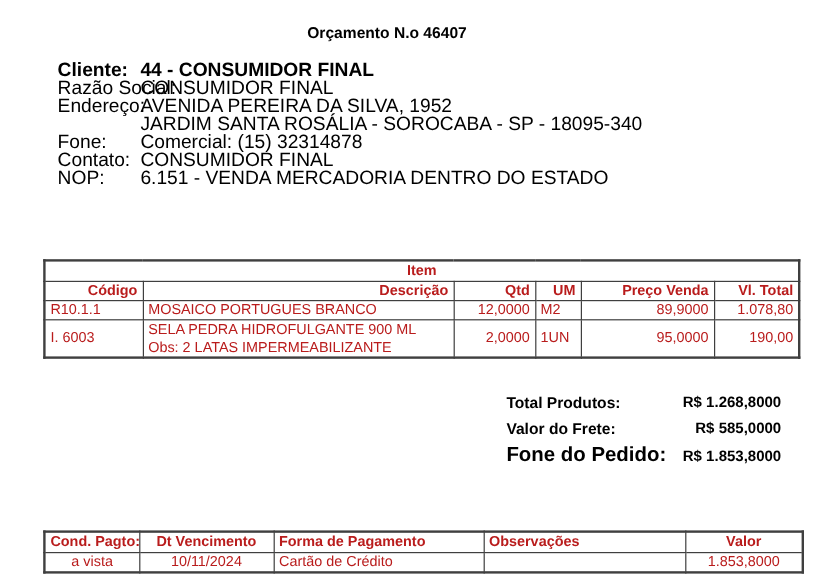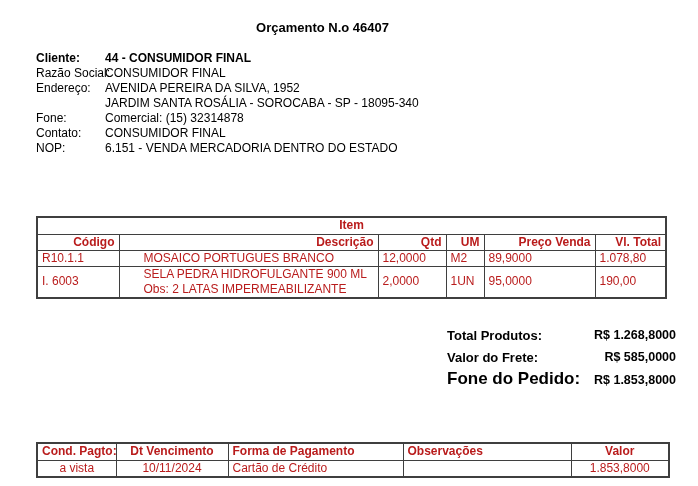--- a/index.html
+++ b/index.html
@@ -6,48 +6,48 @@
   html,body { background:#ffffff; }
   body {
     width:698px; height:486px; position:relative; overflow:hidden;
     font-family:"Liberation Sans", sans-serif; color:#000000;
   }
   .title {
     position:absolute; top:20px; left:0; width:645px;
     text-align:center; font-size:13px; font-weight:bold;
   }
   
-  .client { position:absolute; left:36px; top:51px; font-size:12px; }
+  .client { position:absolute; left:48px; top:51px; font-size:16px; }
   .crow { display:flex; height:15px; line-height:15px; white-space:nowrap; }
   .clabel { width:69px; flex:0 0 69px; }
   .cvalue { white-space:pre; }
   .crow.bold { font-weight:bold; }
   .cnpj-val { display:inline-block; width:182px; }
   .cextra { white-space:pre; }
   
   table { border-collapse:collapse; table-layout:fixed; font-size:12px; color:#b91c1c; }
   .items, .payment { position:absolute; left:36px; border:2px solid #3f3f3f; }
   .items { top:216px; width:629px; }
   .payment { top:442px; width:632px; }
   .items th, .items td, .payment th, .payment td {
     border:1px solid #3f3f3f; padding:0 4px; overflow:hidden;
     white-space:nowrap; vertical-align:middle; line-height:15px;
   }
   th { font-weight:bold; }
-  .c { text-align:center; } .l { text-align:left; } .r { }
+  .c { text-align:center; } .l { text-align:left; } .r { text-align:right; }
   .qtd-cell { padding-right:12px; }
   .row-group th { height:17px; }
   .row-head th { height:16px;text-align:right; }
   .row-item-1 td { height:16px; }
   .row-item-2 td { height:32px; }
   .row-phead th { height:17px; }
   .row-pdata td { height:16px; }
-  .desc-line, .obs-line { line-height:15px; white-space:nowrap;margin-left:20px; }
+  .desc-line, .obs-line { line-height:15px; white-space:nowrap; }
   
-  .totals { position:absolute; left:447px; top:324px; width:229px; }
+  .totals { position:absolute; left:422px; top:324px; width:229px; }
   .trow { display:flex; justify-content:space-between; align-items:center; height:22px; }
   .tlabel { font-weight:bold; font-size:13px; white-space:nowrap; }
   .trow.regular .tlabel { font-weight:normal; font-size:12.5px; }
   .tvalue { font-weight:bold; font-size:12.5px; white-space:nowrap; }
   .grand { display:flex; justify-content:space-between; align-items:baseline; margin-top:1px; }
   .glabel { font-weight:bold; font-size:17px; white-space:nowrap; }
   .gvalue { font-weight:bold; font-size:12.5px; white-space:nowrap; }
 </style>
 </head>
 <body>

